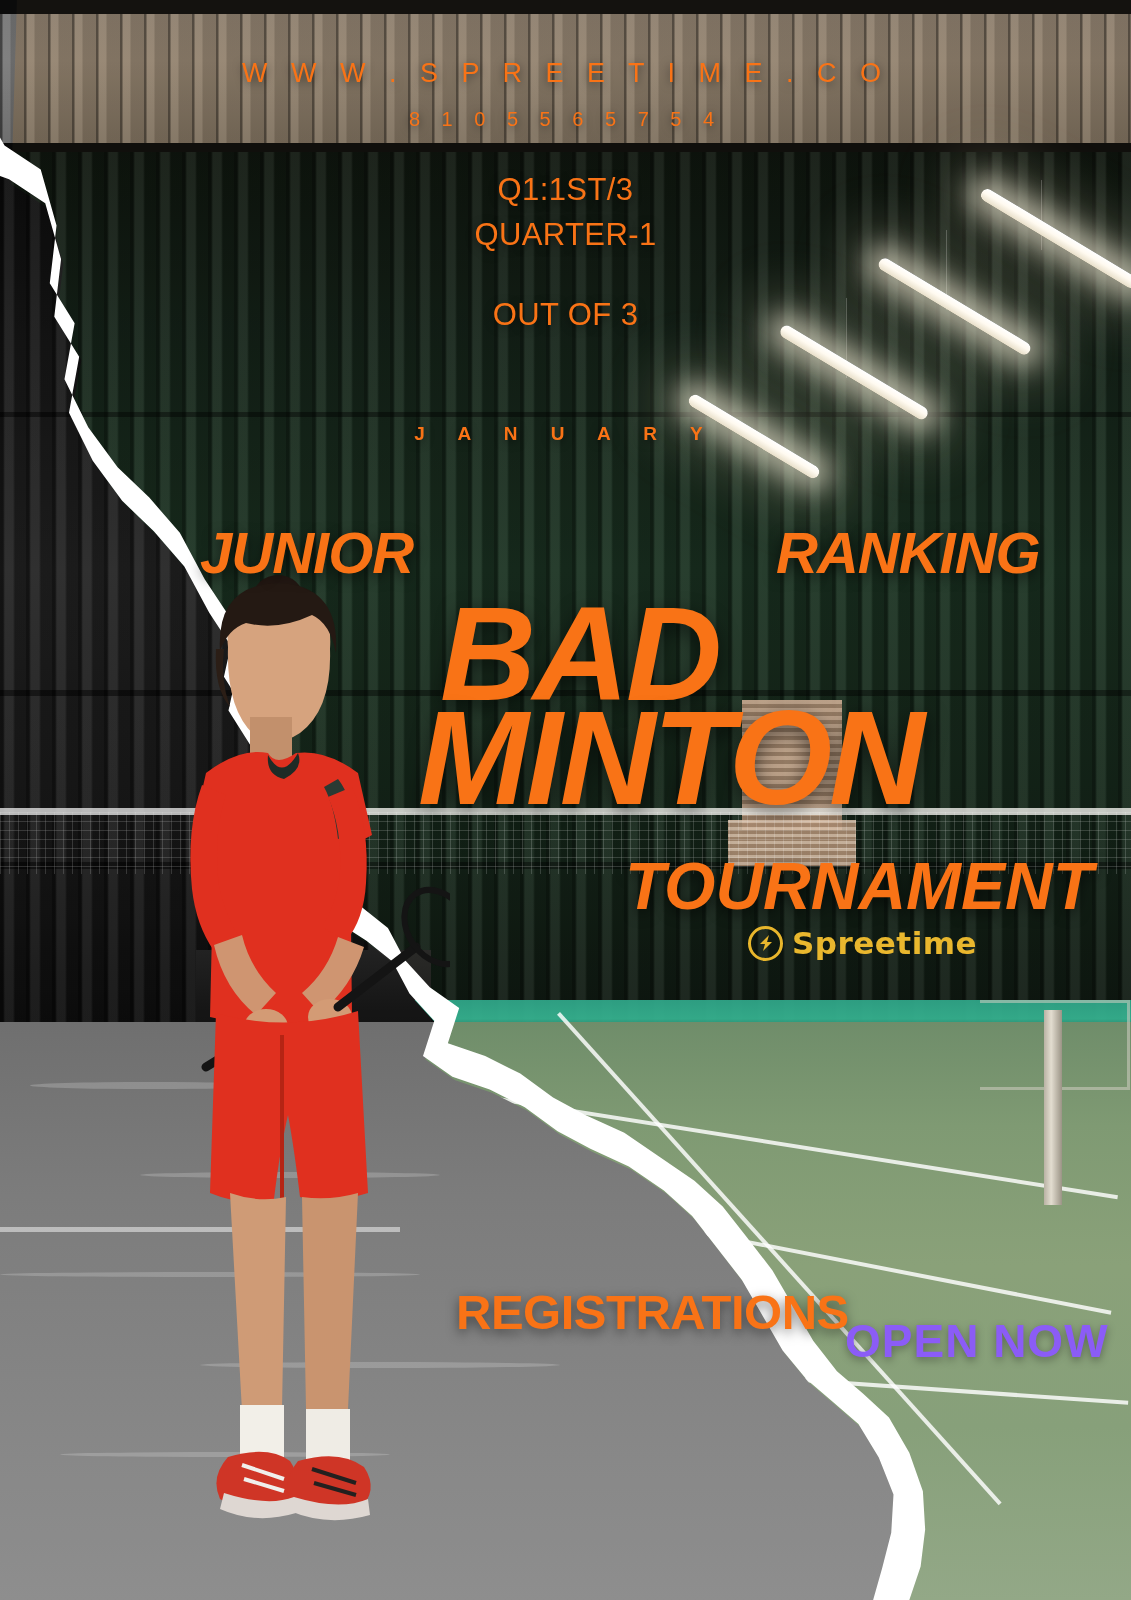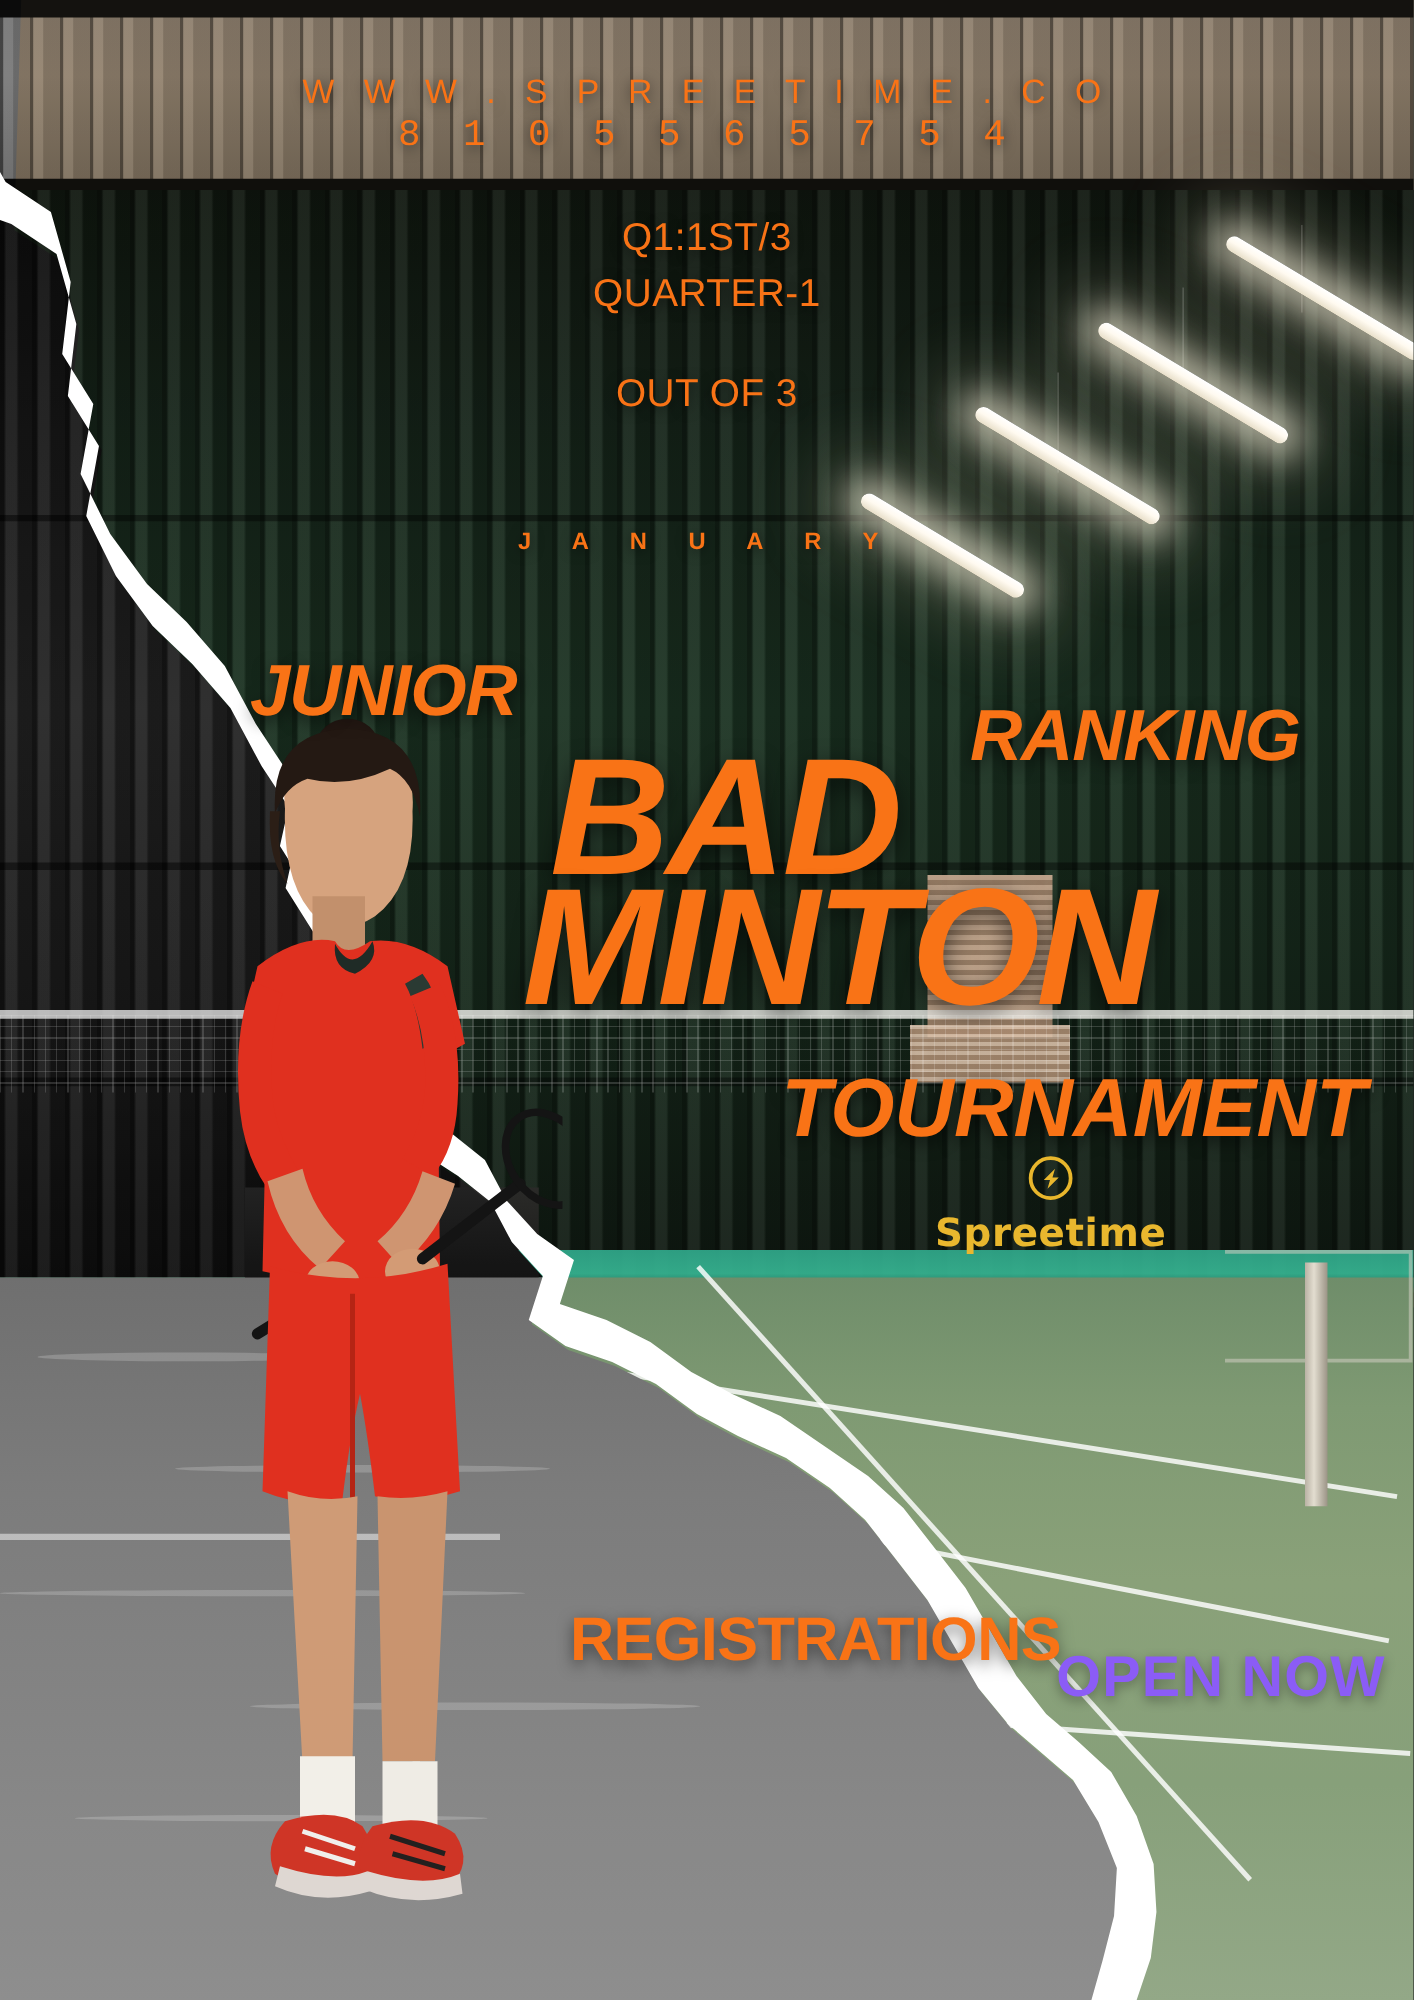--- a/index.html
+++ b/index.html
@@ -194,42 +194,42 @@
   }
 
   
   .player{ position:absolute; left:120px; top:565px; width:330px; height:1035px; }
 
   
   .txt{ position:absolute; color:#f97316; text-align:center; white-space:nowrap;
         text-shadow:0 2px 10px rgba(0,0,0,.55); }
 
   #site{ left:0; right:0; top:58px; font-size:27px; letter-spacing:8px; font-weight:400; }
-  #phone{ left:0; right:0; top:92px; font-size:30px; letter-spacing:8px; font-weight:400;font-family:Liberation Mono, monospace; }
+  #phone{ left:0; right:0; top:108px; font-size:20px; letter-spacing:8px; font-weight:400; }
 
   .sub{ left:0; right:0; font-size:31px; font-weight:400; letter-spacing:.4px; }
   #s0{ top:172px; } #s1{ top:217px; } #s2{ top:255px; } #s3{ top:297px; }
 
   #month{ left:0; right:0; top:423px; font-size:19px; font-weight:700; letter-spacing:14px; }
   #day{   left:0; right:0; top:461px; font-size:29px; font-weight:700; letter-spacing:5px; }
 
   .italic{ font-style:italic; font-weight:700; }
   #junior{ left:200px; top:519px; font-size:58px; letter-spacing:-1px;
            text-shadow:0 4px 14px rgba(0,0,0,.6); }
   #ranking{ left:776px; top:519px; font-size:58px; letter-spacing:-1px;
-            text-shadow:0 4px 14px rgba(0,0,0,.6);margin-top:36px; }
+            text-shadow:0 4px 14px rgba(0,0,0,.6); }
   #bad{ left:440px; top:588px; font-size:133px; letter-spacing:-3px; line-height:1;
         text-shadow:0 6px 20px rgba(0,0,0,.55); }
   #minton{ left:418px; top:692px; font-size:133px; letter-spacing:-3px; line-height:1;
            text-shadow:0 6px 20px rgba(0,0,0,.55); }
   #tournament{ left:625px; top:848px; font-size:66px; letter-spacing:0px;
                text-shadow:0 4px 14px rgba(0,0,0,.6); }
 
   
-  .logo{ position:absolute; left:748px; top:925px; display:flex; align-items:center; gap:9px;flex-direction:column; }
+  .logo{ position:absolute; left:748px; top:925px; display:flex; align-items:center; gap:9px; }
   .logo-mark{ width:35px; height:35px; border-radius:50%;
               border:3px solid #e8b62c; display:flex; align-items:center; justify-content:center; }
   .logo-word{ font-size:31px; font-weight:700; color:#e9b72e; letter-spacing:.5px;
               font-family:"DejaVu Sans", sans-serif; }
 
   #registrations{ left:456px; top:1284px; font-size:49px; font-weight:700; letter-spacing:-.5px;
                   text-shadow:0 4px 12px rgba(0,0,0,.5); }
   #opennow{ left:845px; top:1314px; font-size:46px; font-weight:700; letter-spacing:1px;
             color:#8b5cf6; text-shadow:0 3px 9px rgba(0,0,0,.35); }
 </style>

